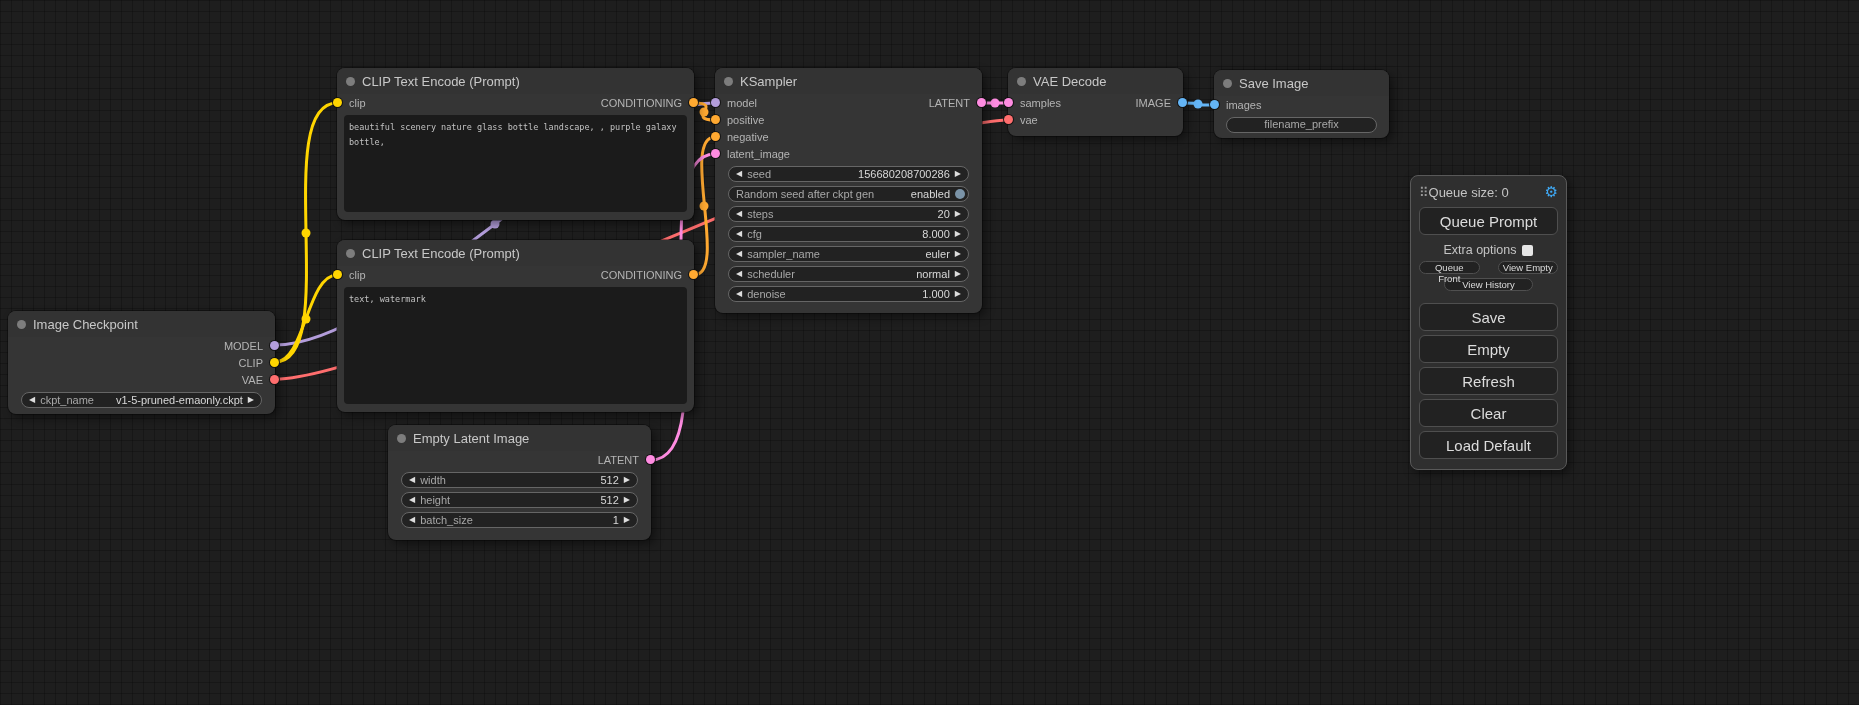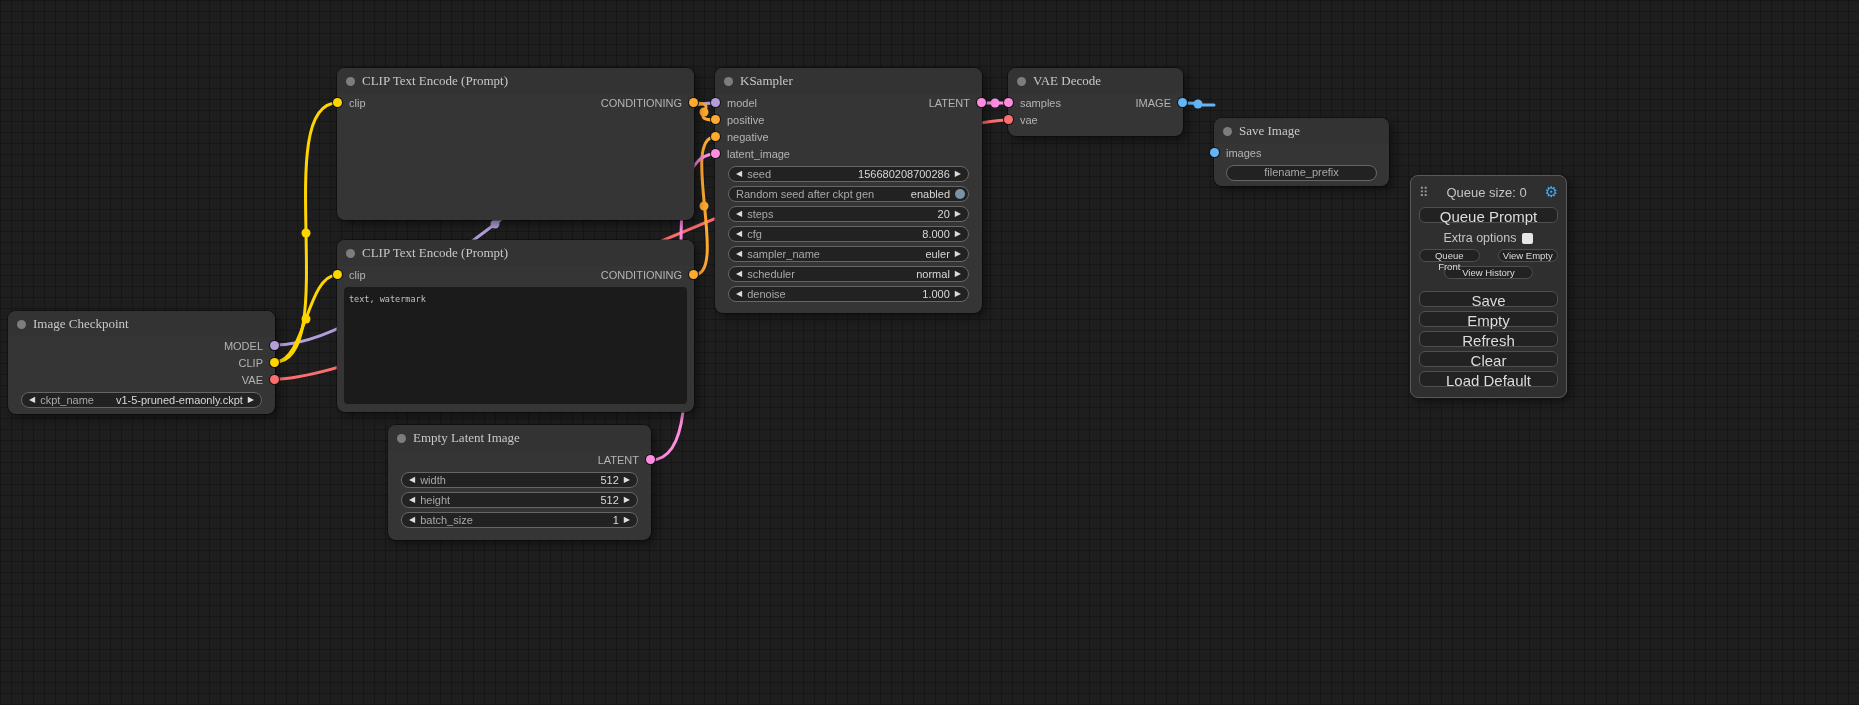--- a/index.html
+++ b/index.html
@@ -16,21 +16,21 @@
   }
 
   #wires { position:absolute; left:0; top:0; z-index:1; pointer-events:none; }
   #wires path { fill:none; stroke-width:3; stroke-linecap:round; }
 
   .node { position:absolute; z-index:2; background:#353535; border-radius:8px;
     box-shadow:0 0 0 1px rgba(0,0,0,0.35), 4px 4px 10px rgba(0,0,0,0.45); color:#b8b8b8; }
   .node-header { height:26px; background:#333333; border-radius:8px 8px 0 0;
     display:flex; align-items:center; gap:7px; padding:0 9px; }
   .collapse-dot { width:9px; height:9px; border-radius:50%; background:#7d7d7d; flex:0 0 auto; }
-  .node-title { font-size:13px; color:#c8c8c8; white-space:nowrap;font-family:Liberation Serif, serif; }
+  .node-title { font-size:13px; color:#c8c8c8; white-space:nowrap; }
 
   .prow { height:17px; display:flex; align-items:center; padding:0 12px;
     font-size:11px; color:#b4b4b4; }
   .prow .plabel-r { margin-left:auto; }
   .prow.outonly { justify-content:flex-end; }
 
   .port { position:absolute; width:9px; height:9px; border-radius:50%;
     background:#888; box-shadow:0 0 0 1px rgba(15,15,15,0.85); }
   .port.in  { left:-4px; }
   .port.out { right:-4px; }
@@ -46,26 +46,26 @@
 
   .prompt-box { position:absolute; left:7px; right:7px; bottom:8px; background:#1b1b1b;
     border-radius:4px; padding:5px 5px; font:8.5px/1.75 "DejaVu Sans Mono", monospace;
     color:#c2c2c2; overflow:hidden; white-space:pre-wrap; word-break:break-word; }
 
   #queue-panel { position:absolute; left:1410px; top:175px; width:157px; z-index:3;
     background:#2f2f2f; border:1px solid #595959; border-radius:8px;
     padding:6px 8px 10px; box-shadow:3px 3px 10px rgba(0,0,0,0.5); }
   .qp-header { display:flex; align-items:center; height:20px; margin-bottom:3px; }
   .drag-handle { color:#9a9a9a; font-size:13px; cursor:move; }
-  .queue-size { flex:1; text-align:center; font-size:13px; color:#c4c4c4; }
+  .queue-size { flex:1; font-size:13px; color:#c4c4c4; }
   .gear-icon { color:#3fa9f5; font-size:15px; cursor:pointer; }
 
   #queue-panel button { display:block; width:100%; font-family:inherit; cursor:pointer;
     background:#222222; color:#dcdcdc; border:1px solid #4f4f4f; border-radius:6px; }
-  .btn-big { height:16px; font-size:15px; margin-top:5px; }
+  .btn-big { height:28px; font-size:15px; margin-top:5px; }
   .btn-big.gap-top { margin-top:12px; }
   .btn-big + .btn-big { margin-top:4px; }
   .extra-row { display:flex; align-items:center; justify-content:center; gap:6px;
     margin:8px 0 4px; font-size:12.5px; color:#c4c4c4; }
   .checkbox { width:11px; height:11px; background:#e6e6e6; border-radius:2px; cursor:pointer; }
   .btn-row { display:flex; gap:18px; }
   #queue-panel .btn-small { height:13px; font-size:9.5px; border-radius:8px;
     line-height:11px; padding:0 4px; flex:1; width:auto; }
   #queue-panel .btn-small.center { display:block; width:64%; margin:4px auto 0; flex:none; }
 </style>
@@ -122,20 +122,21 @@
 
 <div class="node" style="left:337px;top:68px;width:357px;height:152px;">
   <div class="node-header">
     <span class="collapse-dot"></span>
     <span class="node-title">CLIP Text Encode (Prompt)</span>
   </div>
   <div class="prow">
     <span>clip</span>
     <span class="plabel-r">CONDITIONING</span>
   </div>
+  <div class="prompt-box" style="top:47px">beautiful scenery nature glass bottle landscape, , purple galaxy bottle,</div>
   <span class="port in" style="top: 30px; background: rgb(255, 213, 0);"></span>
   <span class="port out" style="top: 30px; background: rgb(255, 169, 49);"></span>
 </div>
 
 <div class="node" style="left:337px;top:240px;width:357px;height:172px;">
   <div class="node-header">
     <span class="collapse-dot"></span>
     <span class="node-title">CLIP Text Encode (Prompt)</span>
   </div>
   <div class="prow">
@@ -225,21 +226,21 @@
     <span class="plabel-r">IMAGE</span>
   </div>
   <div class="prow">
       <span>vae</span>
     </div>
   <span class="port in" style="top: 30px; background: rgb(255, 140, 225);"></span>
   <span class="port in" style="top: 47px; background: rgb(255, 110, 110);"></span>
   <span class="port out" style="top: 30px; background: rgb(100, 181, 246);"></span>
 </div>
 
-<div class="node" style="left:1214px;top:70px;width:175px;height:68px;margin-top:48px;">
+<div class="node" style="left:1214px;top:70px;width:175px;height:68px;">
   <div class="node-header">
     <span class="collapse-dot"></span>
     <span class="node-title">Save Image</span>
   </div>
   <div class="prow">
       <span>images</span>
     </div>
   <div class="widget" style="margin-left:12px;margin-right:12px;flex-direction:column;">
     <span class="wname">filename_prefix</span>
     <span class="wvalue">ComfyUI</span>

